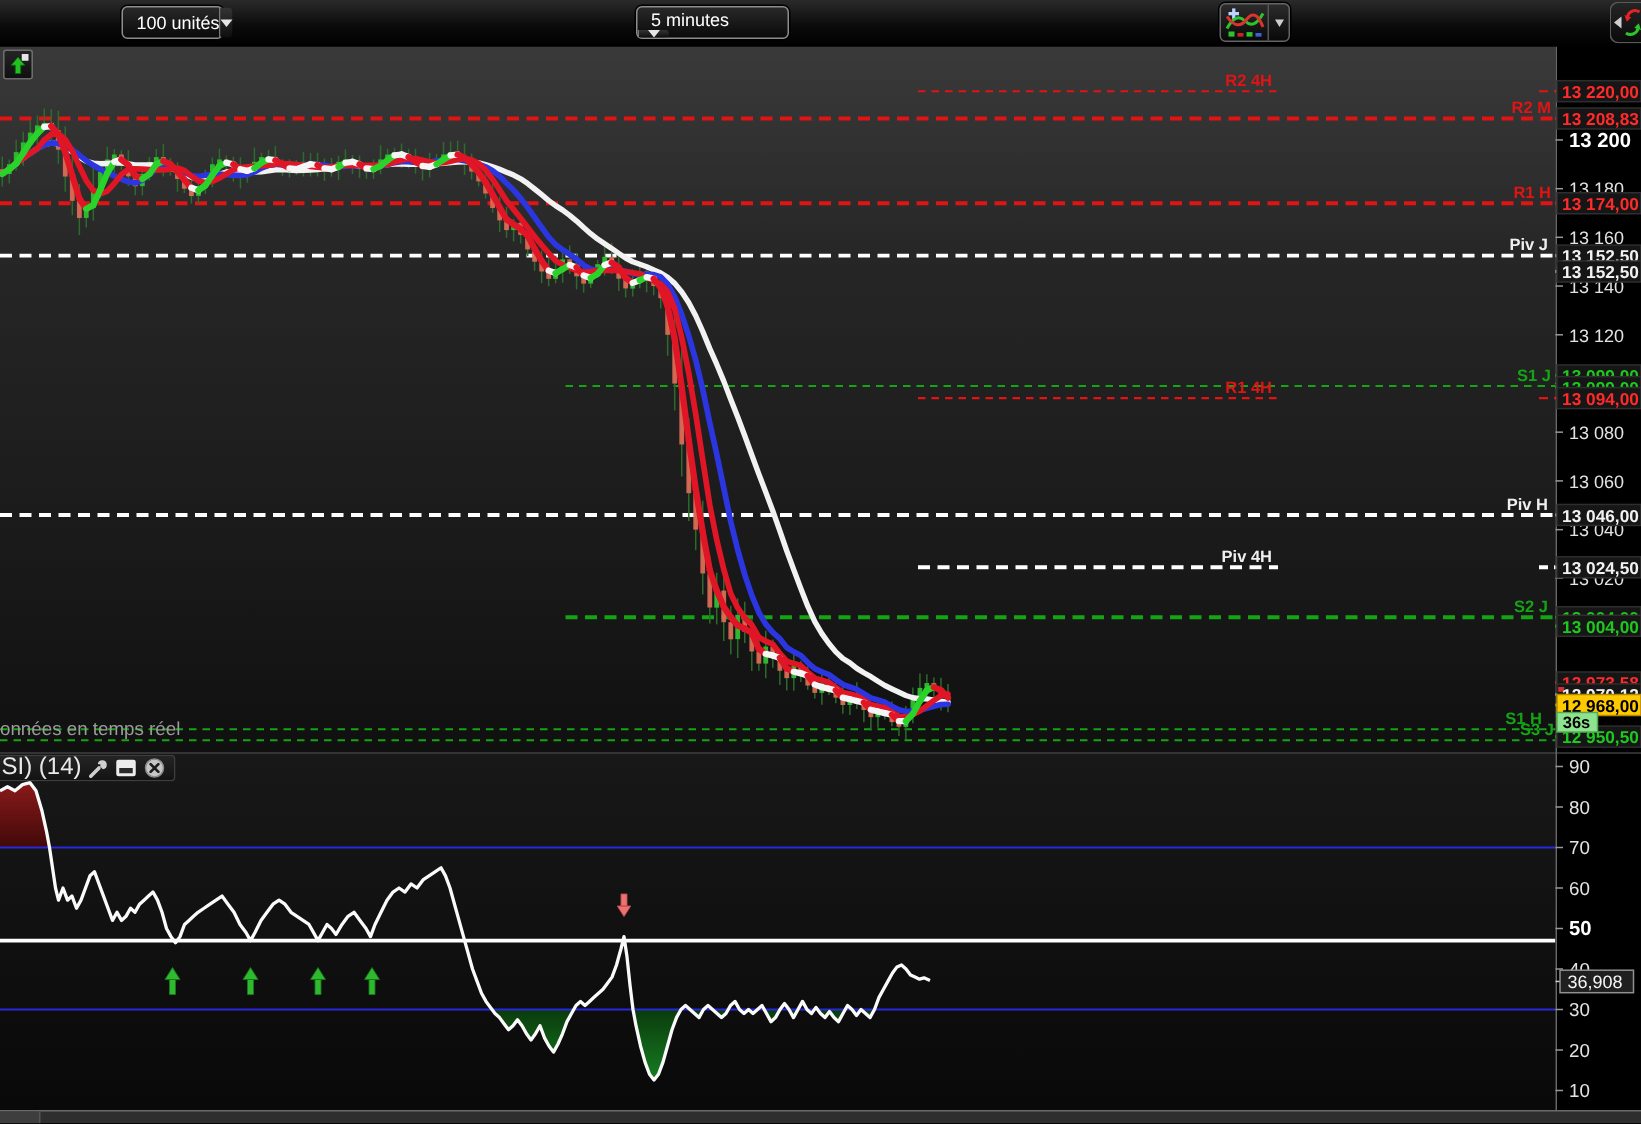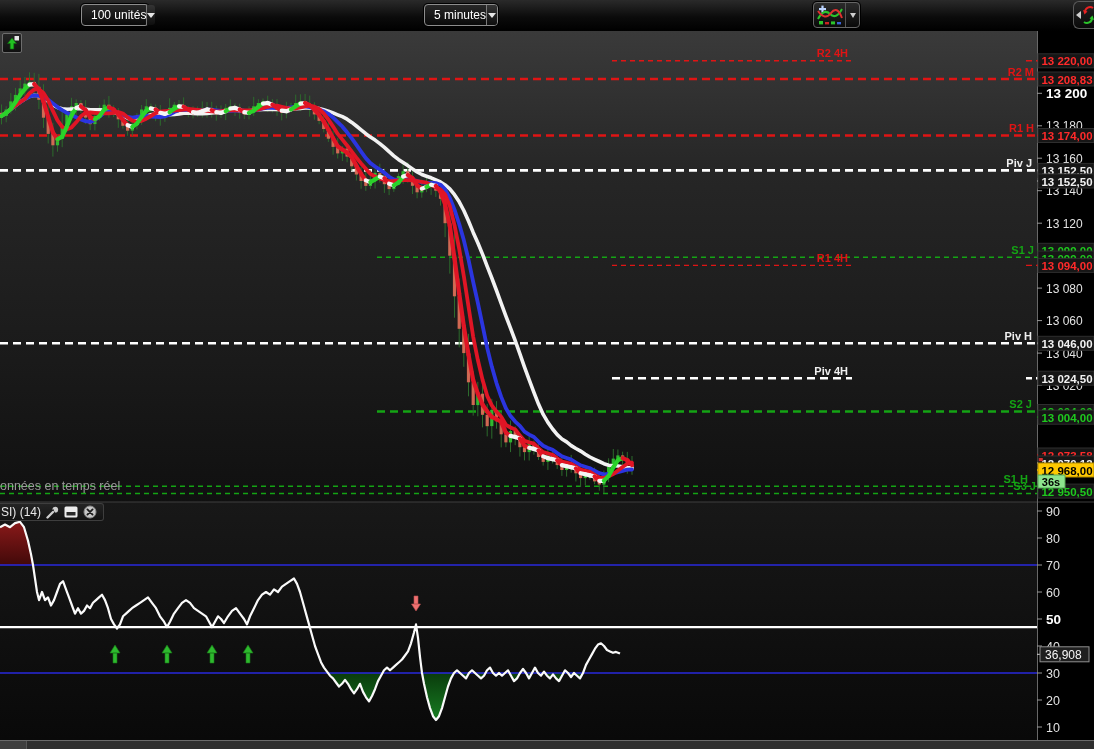--- a/index.html
+++ b/index.html
@@ -26,21 +26,21 @@
     border:1px solid #5a5a5a;border-right:none;border-radius:6px 0 0 6px;
     background:linear-gradient(#252525,#0a0a0a);display:flex;align-items:center;padding-left:2px;gap:1px;}
   .restore{position:absolute;left:2px;top:33px;width:20px;height:20px;border:1px solid #6d6d6d;
     border-radius:2px;background:linear-gradient(#242424,#101010);display:flex;align-items:center;justify-content:center;}
   .chart-stage{position:absolute;left:0;top:0;width:1094px;height:611px;}
   .watermark{position:absolute;left:0px;top:479px;height:15px;color:#9b9b9b;font-size:12.5px;
     white-space:nowrap;pointer-events:none;}
   .rsihdr{position:absolute;left:0;top:503px;height:18px;display:flex;align-items:center;gap:5px;
     background:linear-gradient(#242424,#131313);border:1px solid #3e3e3e;border-left:none;
     border-radius:0 3px 3px 0;padding:0 6px 0 1px;}
-  .rsihdr .ttl{color:#e8e8e8;font-size:12px;white-space:nowrap;}
+  .rsihdr .ttl{color:#e8e8e8;font-size:16px;white-space:nowrap;}
   .ico{display:flex;align-items:center;justify-content:center;}
 </style>
 </head>
 <body>
 
 <div class="screen">
 
   <div class="chart-stage" id="chart-stage"><svg width="1094" height="749">
         <defs>
           <linearGradient id="gMain" x1="0" y1="0" x2="0" y2="1">
@@ -632,21 +632,21 @@
         <line x1="26.5" y1="741" x2="26.5" y2="749" stroke="#555"></line>
       </svg></div>
 
   <div class="toolbar">
     <div class="dd" style="left:81px;width:68px;">
       <div class="txt">100 unités</div>
       <div class="arr">
           <div class="tri-down"></div>
         </div>
     </div>
-    <div class="dd" style="left:424px;width:74px;">
+    <div class="dd" style="left:424px;width:102px;flex-direction:column;">
       <div class="txt">5 minutes</div>
       <div class="arr">
           <div class="tri-down"></div>
         </div>
     </div>
     <div class="btn-ind">
       <div class="ic">
         <svg width="28" height="22" viewBox="0 0 28 22">
           <rect x="3" y="4" width="7" height="2.2" fill="#bcd4ff"></rect>
             <rect x="5.4" y="1.6" width="2.2" height="7" fill="#bcd4ff"></rect>

